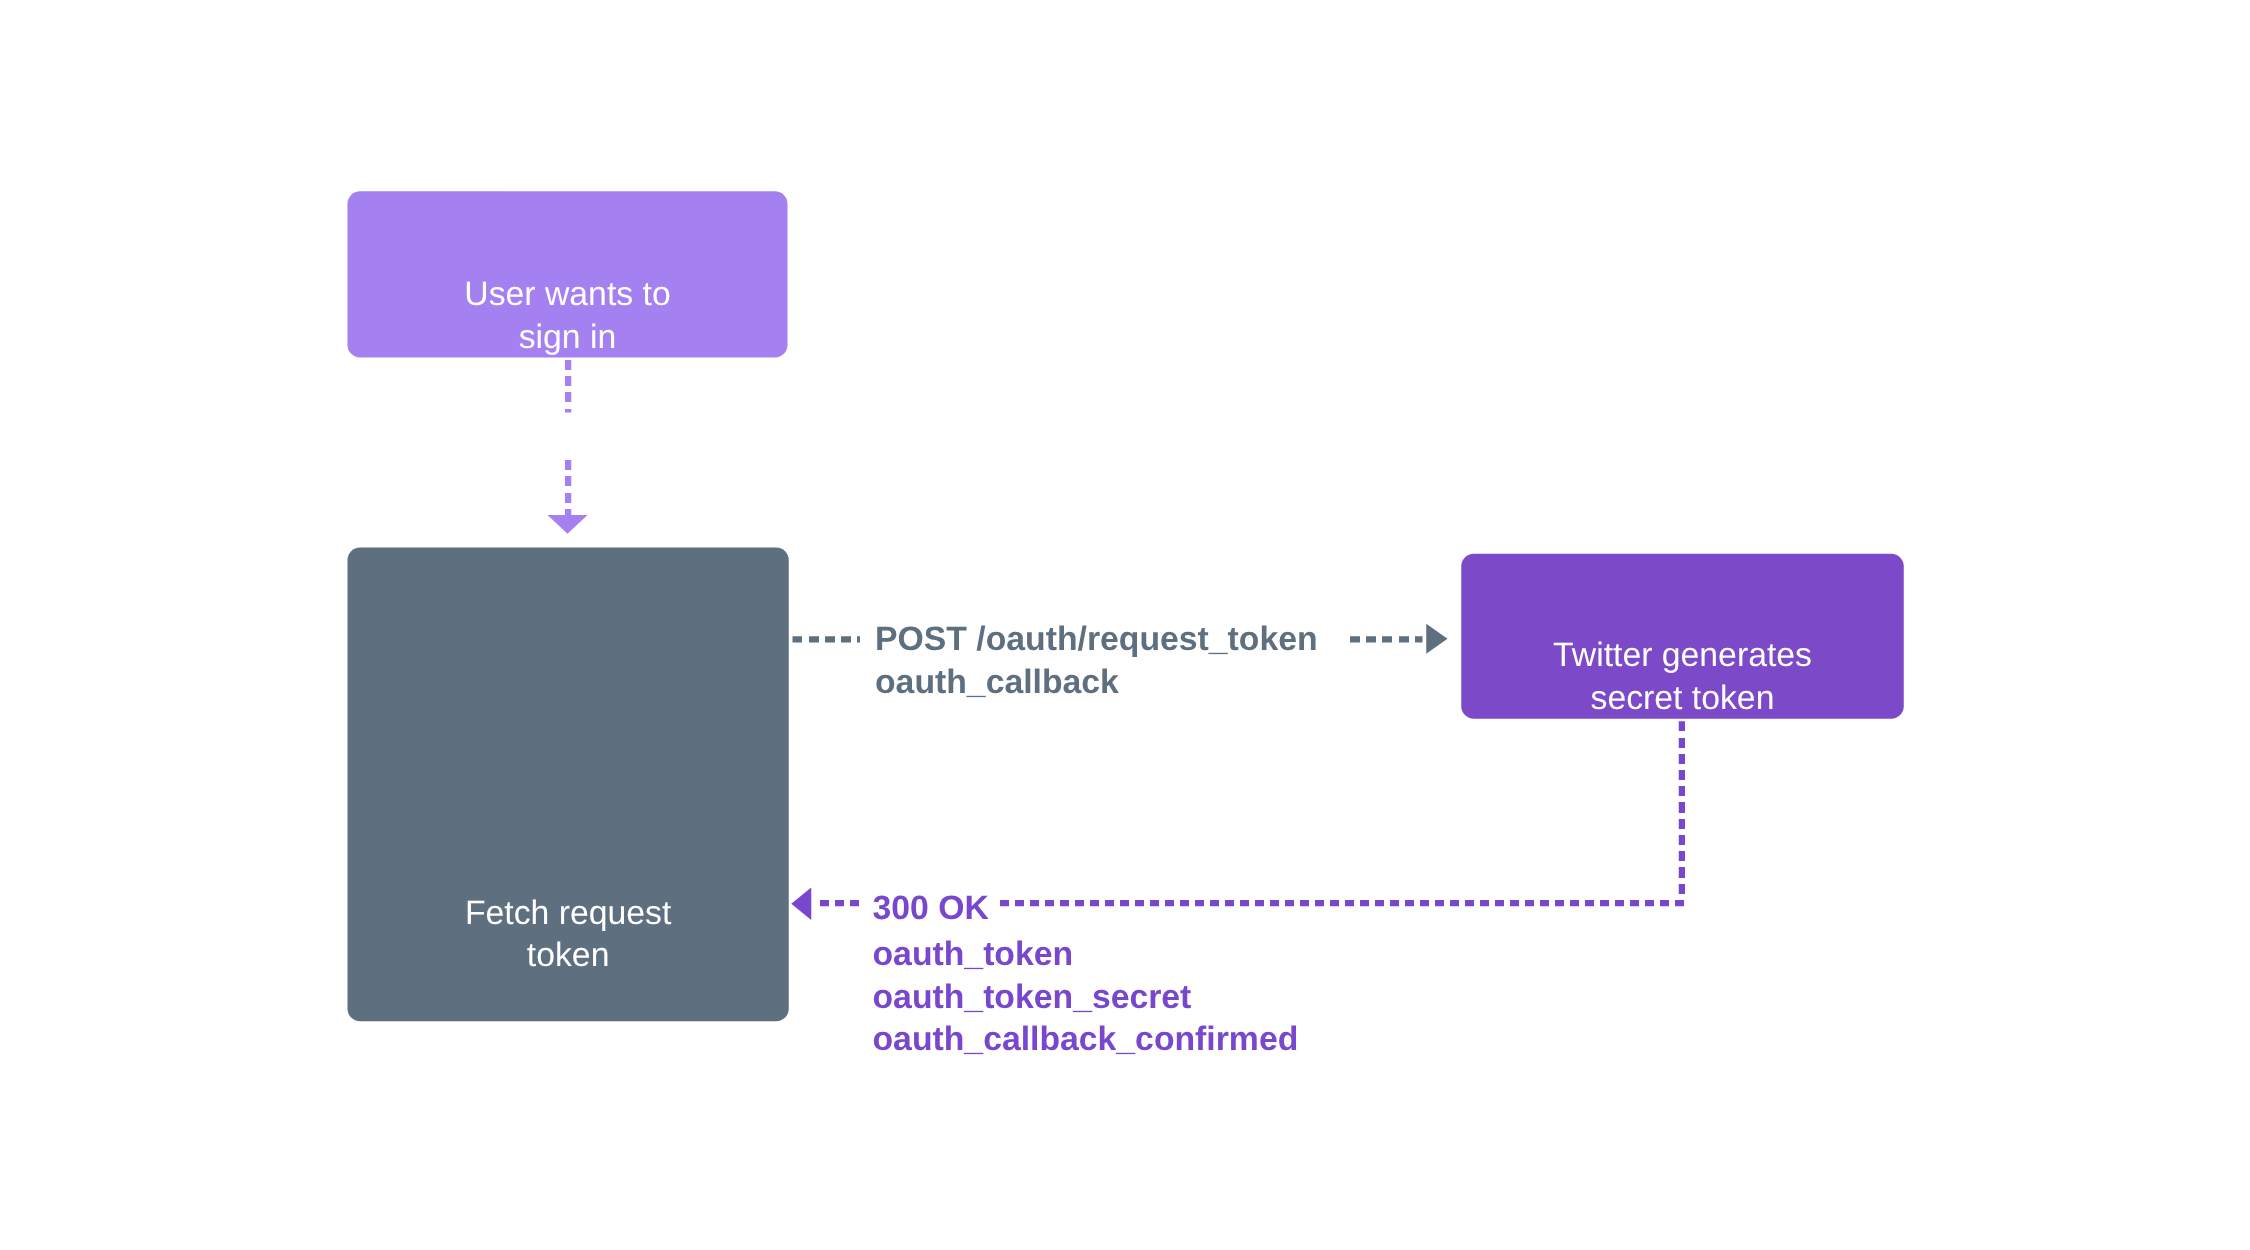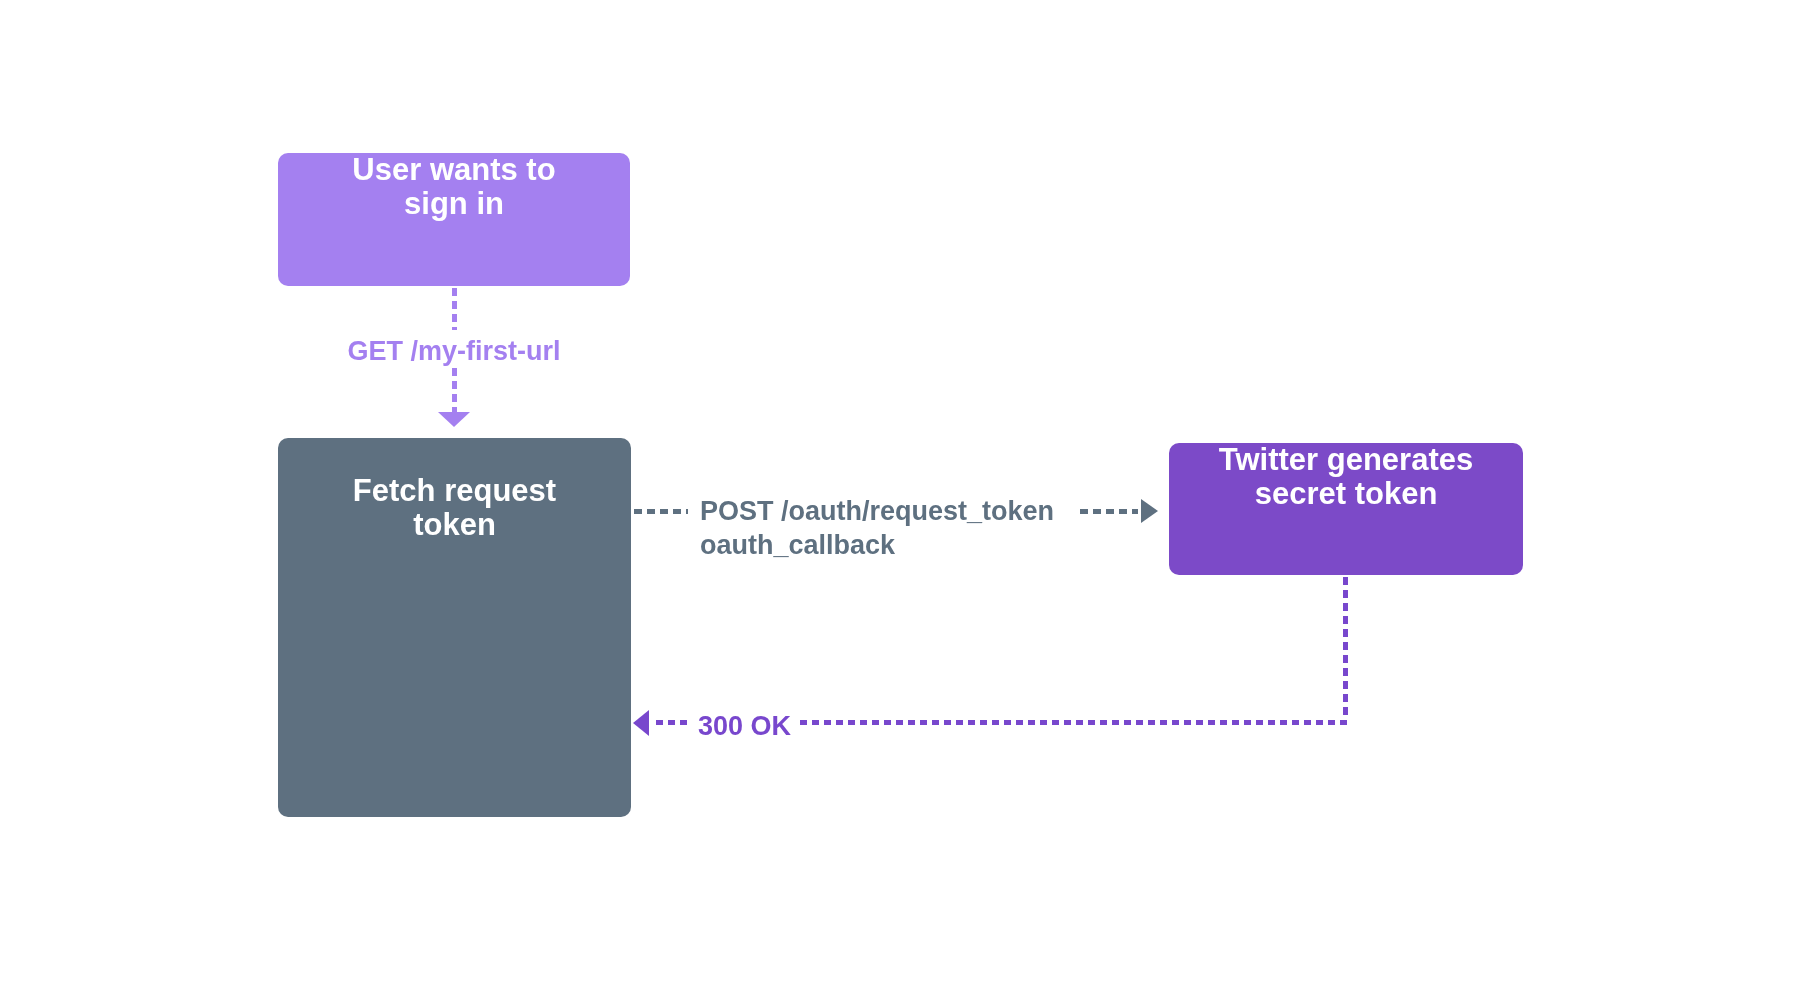--- a/index.html
+++ b/index.html
@@ -13,27 +13,27 @@
   html,body{margin:0;padding:0;}
   body{
     width:1800px;height:1000px;
     background:var(--background);
     font-family:"Liberation Sans","DejaVu Sans",sans-serif;
     overflow:hidden;
   }
   .canvas{position:relative;width:1800px;height:1000px;background:var(--background);}
   .node{
     position:absolute;border-radius:10px;
-    display:flex;align-items:flex-start;justify-content:center;
-    color:var(--node-text);font-weight:bold;font-size:31px;line-height:34px;
+    display:flex;align-items:flex-end;justify-content:center;
+    color:var(--node-text);font-weight:normal;font-size:27px;line-height:34px;
     text-align:center;white-space:pre-line;
   }
   .node-user{left:278px;top:153px;width:352px;height:133px;background:var(--light-purple);}
   .node-app{left:278px;top:438px;width:353px;height:379px;background:var(--slate);
-    flex-direction:column;justify-content:space-between;padding:36px 0;box-sizing:border-box;}
+    flex-direction:row;justify-content:space-between;padding:36px 0;box-sizing:border-box;}
   .node-app .app-label{width:100%;text-align:center;white-space:pre-line;}
   .node-twitter{left:1169px;top:443px;width:354px;height:132px;background:var(--dark-purple);}
 
   .vdash{position:absolute;width:5px;}
   .hdash{position:absolute;height:5px;}
   .vdash.lp{background:repeating-linear-gradient(to bottom,var(--light-purple) 0 8px,transparent 8px 13px);}
   .vdash.ap{background:repeating-linear-gradient(to bottom,var(--accent-purple) 0 8px,transparent 8px 13px);}
   .hdash.sl{background:repeating-linear-gradient(to right,var(--slate) 0 8px,transparent 8px 13px);}
   .hdash.ap{background:repeating-linear-gradient(to right,var(--accent-purple) 0 7px,transparent 7px 12px);}
 
@@ -64,21 +64,20 @@
 <body>
 
 <div class="canvas">
 
   <div class="node node-user">
     <span>User wants to
 sign in</span>
   </div>
 
   <div class="vdash lp get-d1"></div>
-  <div class="edge-label get-label">GET /my-first-url</div>
   <div class="vdash lp get-d2"></div>
   <div class="tri tri-down"></div>
 
   <div class="node node-app">
     <span class="app-label">Fetch request
 token</span>
   </div>
 
   <div class="hdash sl post-d1"></div>
   <div class="edge-label post-label-1">POST /oauth/request_token</div>
@@ -89,14 +88,17 @@
   <div class="node node-twitter">
     <span>Twitter generates
 secret token</span>
   </div>
 
   <div class="vdash ap resp-v"></div>
   <div class="hdash ap resp-h-long"></div>
   <div class="edge-label resp-status">300 OK</div>
   <div class="hdash ap resp-h-short"></div>
   <div class="tri tri-left"></div>
+  <div class="edge-label resp-params">oauth_token
+oauth_token_secret
+oauth_callback_confirmed</div>
 
 </div>
 
 </body></html>

